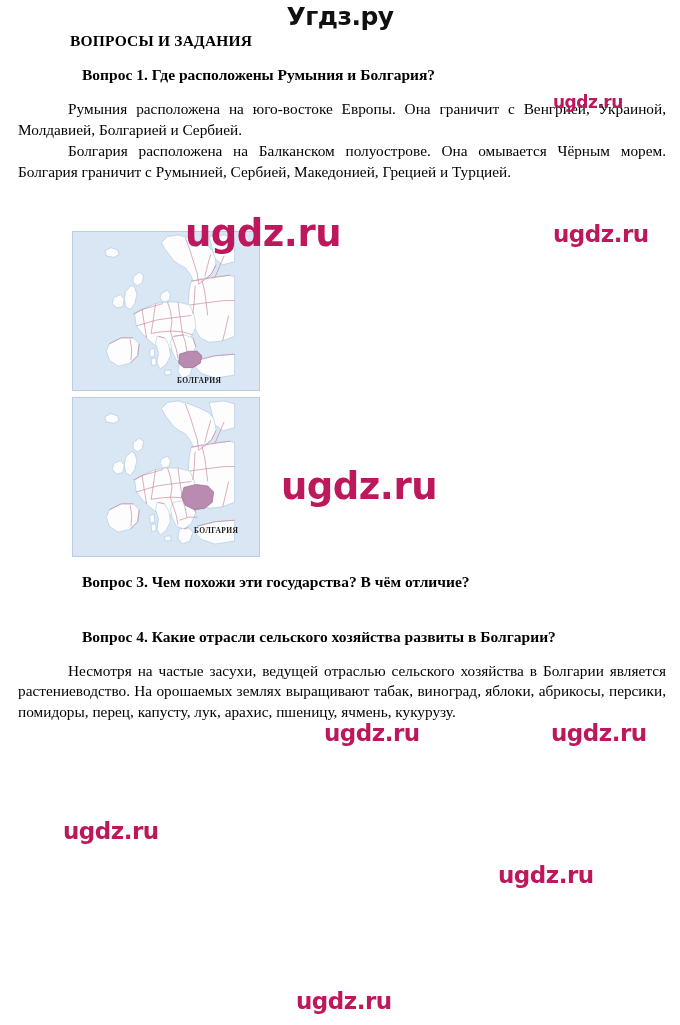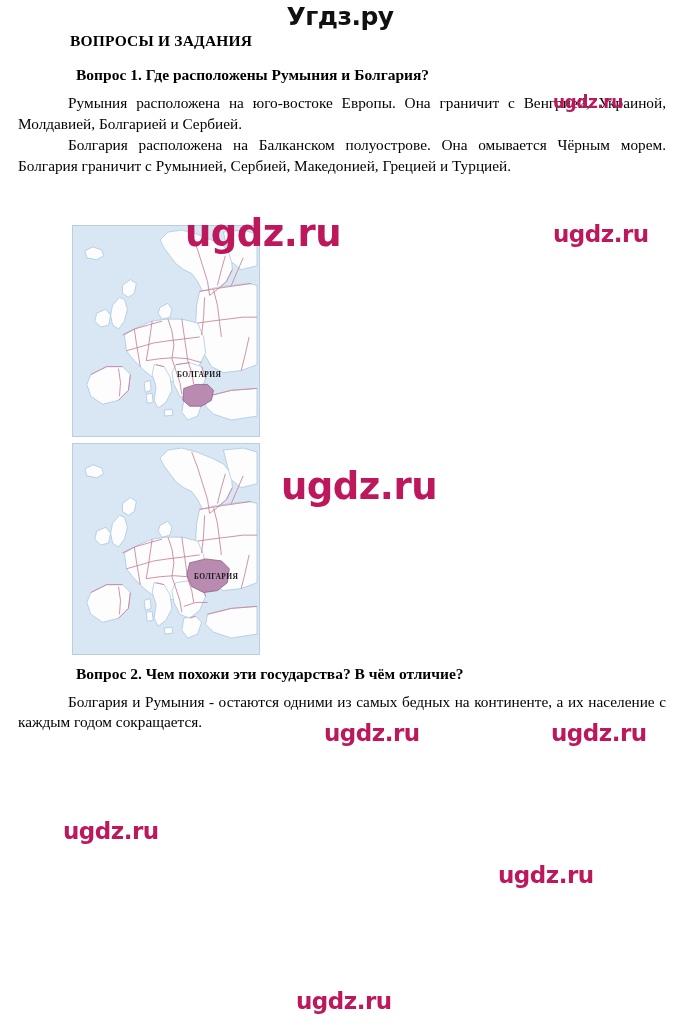--- a/index.html
+++ b/index.html
@@ -51,21 +51,21 @@
     letter-spacing: 0.2px;
   }
 
   .q-block {
     margin-top: 14px;
   }
 
   p.q-head {
     font-size: 15.5px;
     font-weight: bold;
-    margin: 8px;
+    margin: 14px;
     text-indent: 50px;
     text-align: justify;
     line-height: 1.36;
   }
 
   p.q-body {
     font-size: 15.3px;
     margin: 0;
     text-indent: 50px;
     text-align: justify;
@@ -73,21 +73,21 @@
   }
   p.q-body.tight { margin-top: 1px; }
 
   
   .maps-wrap {
     margin-top: 10px;
   }
   .map-figure {
     position: relative;
     width: 188px;
-    height: 212px;
+    height: 160px;
     margin-left: 54px;
     margin-bottom: 6px;
     background: #dae6f4;
     border: 1px solid #b9cde4;
     box-sizing: border-box;
     overflow: hidden;
   }
   .map-figure svg { display: block; width: 100%; height: 100%; }
   .map-label {
     position: absolute;
@@ -257,25 +257,26 @@
 
             <path d="M118,120 L134,116 L150,118 L158,126 L156,140 L146,148 L132,150 L120,144 L115,132 Z" fill="#b98bb0" stroke="#8d5f86" stroke-width="0.8"></path>
           </svg>
           <div class="map-label" style="left:121px; top:128px;">БОЛГАРИЯ</div>
         </div>
 
       </div>
     </div>
 
     <div class="q-block" style="margin-top:8px;">
-      <p class="q-head">Вопрос 2.   Чем похожи эти государства? В чём отличие?</p>
-      <p class="q-body">Болгария и Румыния - остаются одними из самых бедных на континенте, а их население с каждым годом сокращается.</p>
+      <p class="q-head">Вопрос 3.   Чем похожи эти государства? В чём отличие?</p>
     </div>
 
     <div class="q-block" style="margin-top:34px;">
+      <p class="q-head">Вопрос 4. Какие отрасли сельского хозяйства развиты в Болгарии?</p>
+      <p class="q-body">Несмотря на частые засухи, ведущей отраслью сельского хозяйства в Болгарии является растениеводство. На орошаемых землях выращивают табак, виноград, яблоки, абрикосы, персики, помидоры, перец, капусту, лук, арахис, пшеницу, ячмень, кукурузу.</p>
     </div>
 
   </div>
 </div>
 
 <div id="watermark-layer">
     <div class="wm wm-sm" style="left: 553px; top: 92px;">ugdz.ru</div>
     <div class="wm wm-lg" style="left: 185px; top: 212px;">ugdz.ru</div>
     <div class="wm wm-md" style="left: 553px; top: 221px;">ugdz.ru</div>
     <div class="wm wm-lg" style="left: 281px; top: 465px;">ugdz.ru</div>

